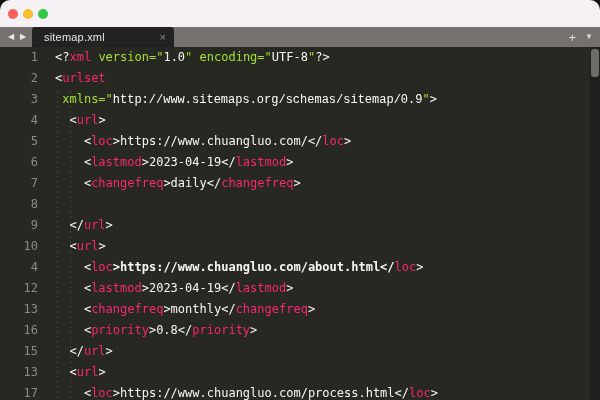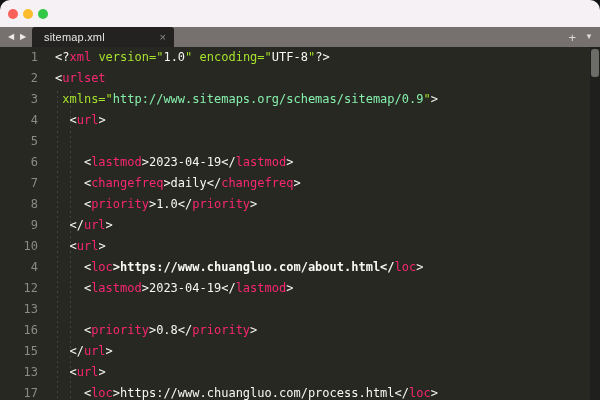--- a/index.html
+++ b/index.html
@@ -95,31 +95,31 @@
       <span class="chev">▼</span>
     </div>
   </div>
 
   <div class="editor">
     <div class="guide g1"></div>
     <div class="guide g2"></div>
     <div id="lines">
         <div class="line"><span class="ln">1</span><span class="code"><span style="color: rgb(248, 248, 242);">&lt;?</span><span style="color: rgb(249, 38, 114);">xml</span><span style="color: rgb(248, 248, 242);"> </span><span style="color: rgb(166, 226, 46);">version="</span><span style="color: rgb(248, 248, 242);">1.0</span><span style="color: rgb(166, 226, 46);">" </span><span style="color: rgb(166, 226, 46);">encoding="</span><span style="color: rgb(248, 248, 242);">UTF-8</span><span style="color: rgb(166, 226, 46);">"</span><span style="color: rgb(248, 248, 242);">?&gt;</span></span></div>
         <div class="line"><span class="ln">2</span><span class="code"><span style="color: rgb(248, 248, 242);">&lt;</span><span style="color: rgb(249, 38, 114); text-align: center;">urlset</span></span></div>
-        <div class="line"><span class="ln">3</span><span class="code"><span style="color: rgb(248, 248, 242);"> </span><span style="color: rgb(166, 226, 46);">xmlns="</span><span style="color: #86efac;">http://www.sitemaps.org/schemas/sitemap/0.9</span><span style="color: rgb(166, 226, 46);">"</span><span style="color: rgb(248, 248, 242);">&gt;</span></span></div>
+        <div class="line"><span class="ln">3</span><span class="code"><span style="color: rgb(248, 248, 242);"> </span><span style="color: rgb(166, 226, 46);">xmlns="</span><span style="color: #ffffff; font-family: Liberation Mono, monospace;">http://www.sitemaps.org/schemas/sitemap/0.9</span><span style="color: rgb(166, 226, 46);">"</span><span style="color: rgb(248, 248, 242);">&gt;</span></span></div>
         <div class="line"><span class="ln">4</span><span class="code"><span style="color: rgb(248, 248, 242);">  &lt;</span><span style="color: rgb(249, 38, 114);">url</span><span style="color: rgb(248, 248, 242);">&gt;</span></span></div>
-        <div class="line"><span class="ln">5</span></div>
+        <div class="line"><span class="ln">5</span><span class="code"><span style="color: rgb(248, 248, 242);">    &lt;</span><span style="color: rgb(249, 38, 114);">loc</span><span style="color: rgb(248, 248, 242);">&gt;https://www.chuangluo.com/&lt;/</span><span style="color: rgb(249, 38, 114);">loc</span><span style="color: rgb(248, 248, 242);">&gt;</span></span></div>
         <div class="line"><span class="ln">6</span><span class="code"><span style="color: rgb(248, 248, 242);">    &lt;</span><span style="color: rgb(249, 38, 114);">lastmod</span><span style="color: rgb(248, 248, 242);">&gt;2023-04-19&lt;/</span><span style="color: rgb(249, 38, 114);">lastmod</span><span style="color: rgb(248, 248, 242);">&gt;</span></span></div>
         <div class="line"><span class="ln">7</span><span class="code"><span style="color: rgb(248, 248, 242);">    &lt;</span><span style="color: rgb(249, 38, 114);">changefreq</span><span style="color: rgb(248, 248, 242);">&gt;daily&lt;/</span><span style="color: rgb(249, 38, 114);">changefreq</span><span style="color: rgb(248, 248, 242);">&gt;</span></span></div>
-        <div class="line"><span class="ln">8</span><span class="code"><span style="color: rgb(248, 248, 242);">    &lt;</span><span style="color: rgb(249, 38, 114);">priority</span><span style="color: rgb(248, 248, 242);">&gt;1.0&lt;/</span><span style="color: rgb(249, 38, 114);">priority</span><span style="color: rgb(248, 248, 242);">&gt;</span></span></div>
+        <div class="line"><span class="ln">8</span></div>
         <div class="line"><span class="ln">9</span><span class="code"><span style="color: rgb(248, 248, 242);">  &lt;/</span><span style="color: rgb(249, 38, 114);">url</span><span style="color: rgb(248, 248, 242);">&gt;</span></span></div>
         <div class="line"><span class="ln">10</span><span class="code"><span style="color: rgb(248, 248, 242);">  &lt;</span><span style="color: rgb(249, 38, 114);">url</span><span style="color: rgb(248, 248, 242);">&gt;</span></span></div>
         <div class="line"><span class="ln">4</span><span class="code"><span style="color: rgb(248, 248, 242);">    &lt;</span><span style="color: rgb(249, 38, 114);">loc</span><span style="color: rgb(248, 248, 242); font-weight: bold;">&gt;https://www.chuangluo.com/about.html&lt;/</span><span style="color: rgb(249, 38, 114);">loc</span><span style="color: rgb(248, 248, 242);">&gt;</span></span></div>
         <div class="line"><span class="ln">12</span><span class="code"><span style="color: rgb(248, 248, 242);">    &lt;</span><span style="color: rgb(249, 38, 114);">lastmod</span><span style="color: rgb(248, 248, 242);">&gt;2023-04-19&lt;/</span><span style="color: rgb(249, 38, 114);">lastmod</span><span style="color: rgb(248, 248, 242);">&gt;</span></span></div>
-        <div class="line"><span class="ln">13</span></div>
+        <div class="line"><span class="ln">13</span><span class="code"><span style="color: rgb(248, 248, 242);">    &lt;</span><span style="color: rgb(249, 38, 114);">changefreq</span><span style="color: rgb(248, 248, 242);">&gt;monthly&lt;/</span><span style="color: rgb(249, 38, 114);">changefreq</span><span style="color: rgb(248, 248, 242);">&gt;</span></span></div>
         <div class="line"><span class="ln">16</span><span class="code"><span style="color: rgb(248, 248, 242);">    &lt;</span><span style="color: rgb(249, 38, 114);">priority</span><span style="color: rgb(248, 248, 242);">&gt;0.8&lt;/</span><span style="color: rgb(249, 38, 114);">priority</span><span style="color: rgb(248, 248, 242);">&gt;</span></span></div>
         <div class="line"><span class="ln">15</span><span class="code"><span style="color: rgb(248, 248, 242);">  &lt;/</span><span style="color: rgb(249, 38, 114);">url</span><span style="color: rgb(248, 248, 242);">&gt;</span></span></div>
         <div class="line"><span class="ln">13</span><span class="code"><span style="color: rgb(248, 248, 242);">  &lt;</span><span style="color: rgb(249, 38, 114);">url</span><span style="color: rgb(248, 248, 242);">&gt;</span></span></div>
         <div class="line"><span class="ln">17</span><span class="code"><span style="color: rgb(248, 248, 242);">    &lt;</span><span style="color: rgb(249, 38, 114);">loc</span><span style="color: rgb(248, 248, 242);">&gt;https://www.chuangluo.com/process.html&lt;/</span><span style="color: rgb(249, 38, 114);">loc</span><span style="color: rgb(248, 248, 242);">&gt;</span></span></div>
       </div>
     <div class="scrollbar">
       <div class="thumb"></div>
     </div>
   </div>
 

